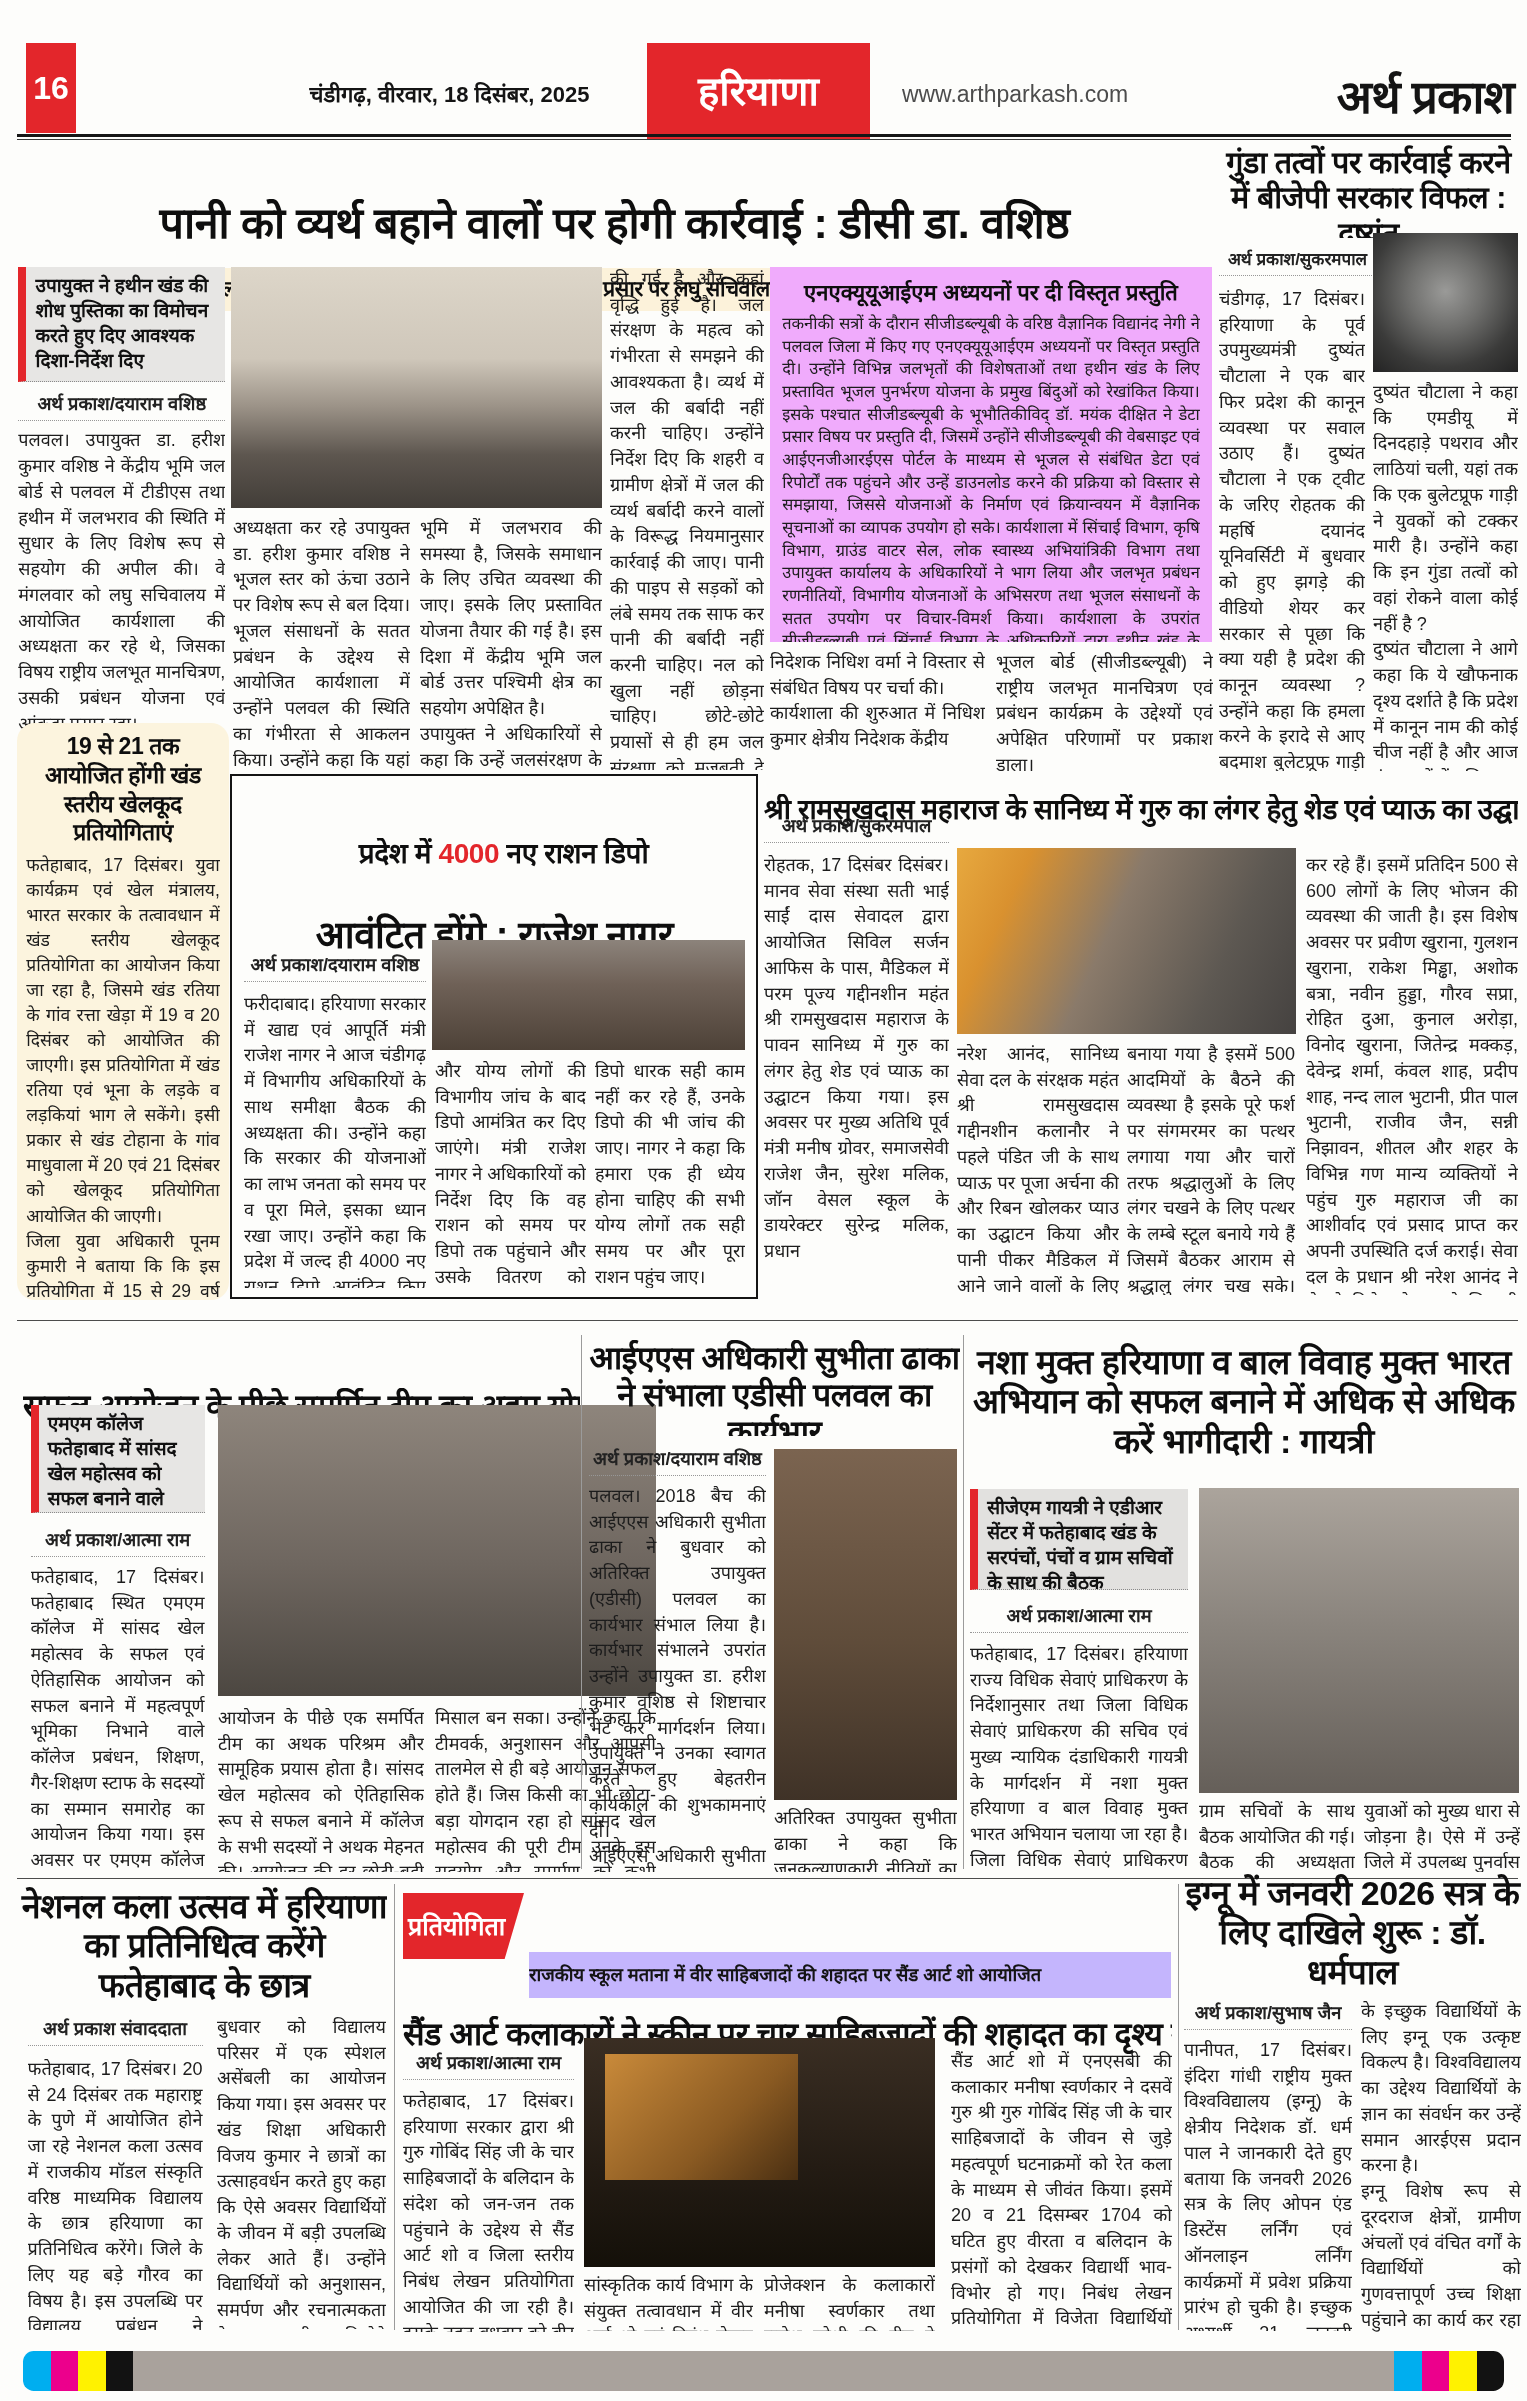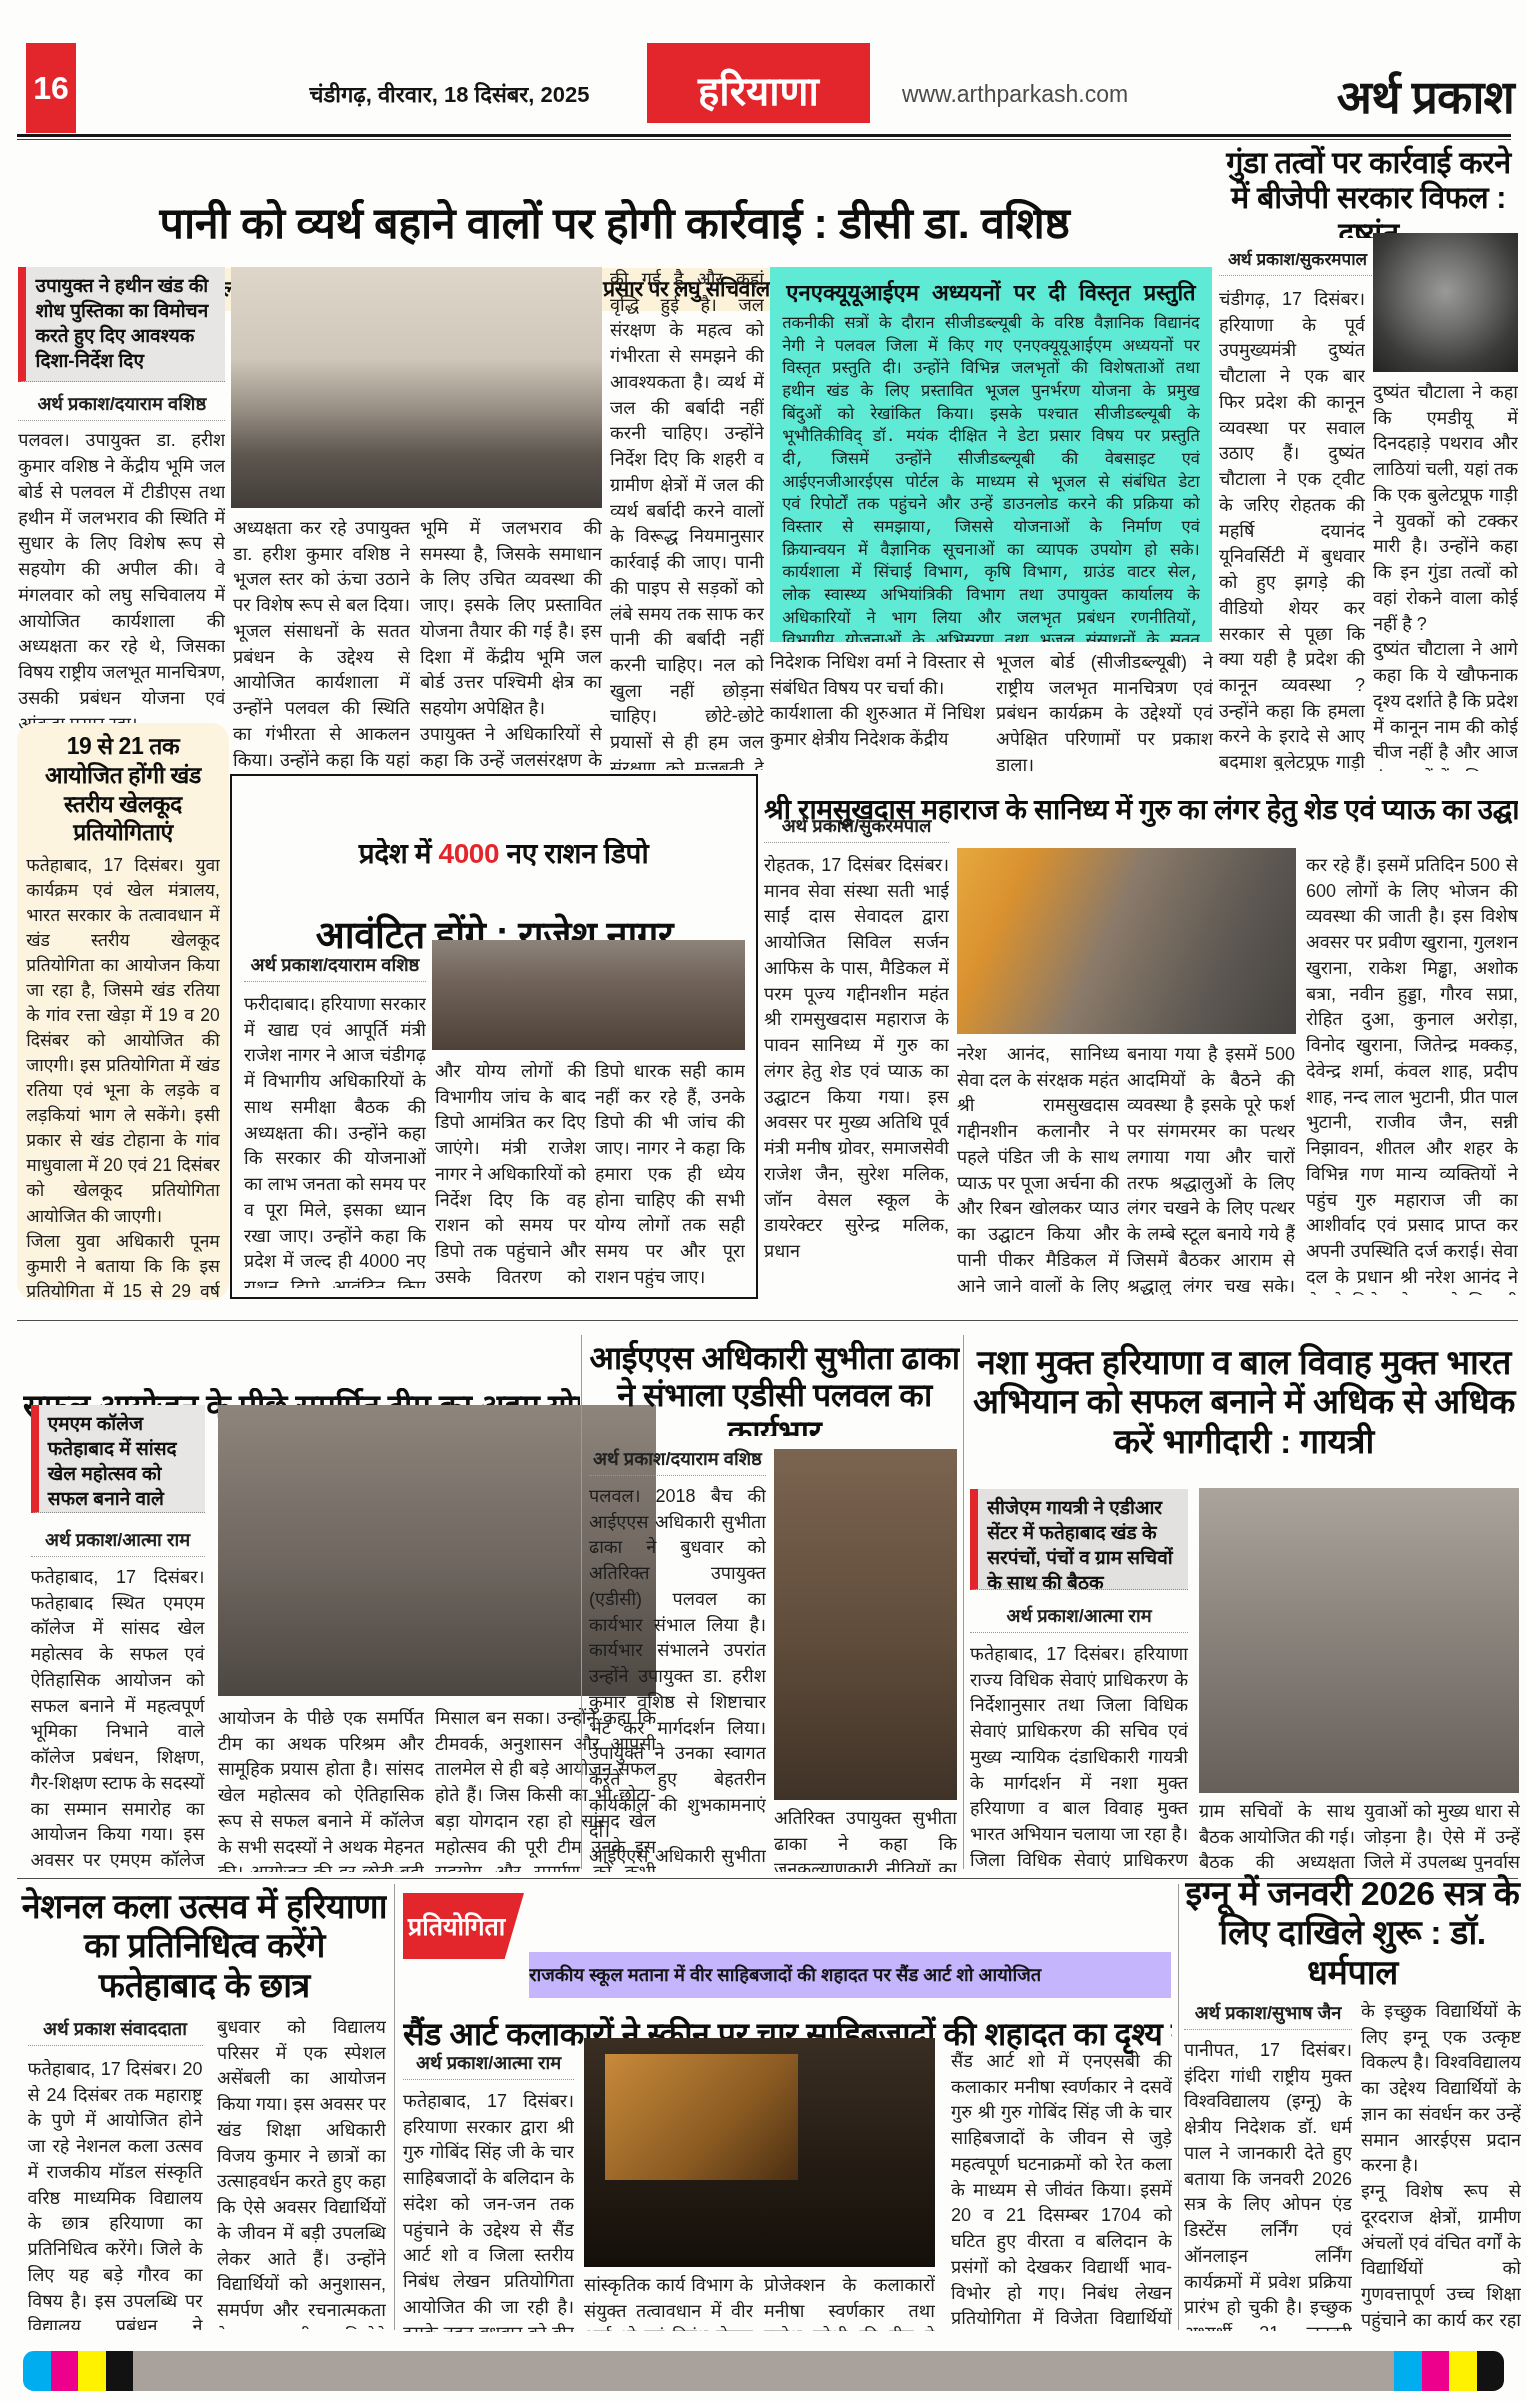--- a/index.html
+++ b/index.html
@@ -6,21 +6,21 @@
   .page{position:relative;width:1527px;height:2401px;background:#fdfdfb;
         font-family:"Liberation Sans","DejaVu Sans",sans-serif;color:#141414;overflow:hidden;margin:0 auto;}
   .abs{position:absolute;box-sizing:border-box;}
   .hl{font-weight:bold;color:#0e0e0e;text-align:center;overflow:hidden;line-height:1.16;letter-spacing:-0.4px;}
   .nowrap{white-space:nowrap;margin-top:48px;}
   .byline{font-weight:bold;font-size:18.3px;text-align:center;border-bottom:1.5px dotted #979797;
           padding-bottom:5.3px;overflow:hidden;white-space:nowrap;color:#222;}
   .bodytxt{font-size:18px;line-height:1.43;text-align:justify;color:#1c1c1c;overflow:hidden;white-space:pre-line;}
   .sidebox{background:#e7e6e4;border-left:8.4px solid #e3262b;padding:6.1px 6.1px 7.6px 9.2px;
            font-weight:bold;font-size:19px;line-height:1.32;border-bottom:1.5px dotted #8a8a8a;color:#111;overflow:hidden;}
-  .graybox{background:#5eead4;padding:7.6px 12.2px;overflow:hidden;font-family:Liberation Mono, monospace;}
+  .graybox{background:#f0abfc;padding:7.6px 12.2px;overflow:hidden;}
   .creambox{background:#fcf4dd;overflow:hidden;}
   .photo{overflow:hidden;}
   .rule-h{border-top:1.5px solid #4c4c4c;}
   .rule-v{border-left:1.5px solid #9b9b9b;}
   .p-hall{background:linear-gradient(180deg,#ddd6c9 0%,#cfc7ba 38%,#9b9287 58%,#5d564f 78%,#423d38 100%);}
   .p-dushyant{background:radial-gradient(circle at 50% 42%,#9a9a98 0%,#6f6f6d 34%,#3b3b3a 70%,#232323 100%);}
   .p-ration{background:linear-gradient(180deg,#8c837b 0%,#6f6157 40%,#4e4238 100%);}
   .p-langar{background:linear-gradient(115deg,#e7a93f 0%,#d9912f 18%,#8a7a6a 45%,#5d5852 75%,#454240 100%);}
   .p-group{background:linear-gradient(180deg,#8e857c 0%,#6e665f 55%,#4c4741 100%);}
   .p-adc{background:linear-gradient(180deg,#7b6450 0%,#5f4c3a 55%,#3f3227 100%),
@@ -36,21 +36,21 @@
   .mark{width:27.5px;height:40px;}
   .grayboxtitle{font-weight:bold;font-size:22px;text-align:center;color:#0e0e0e;padding:1.5px 0 6.1px 0;}
 </style>
 </head>
 <body>
 
 <div class="page">
 
   <div class="abs redbox" style="left:26px;top:43px;width:50px;height:90px;font-size:32px;line-height:90px;">16</div>
   <div class="abs" style="left:259px;top:78px;width:381px;font-size:22px;font-weight:bold;text-align:center;">चंडीगढ़, वीरवार, 18 दिसंबर, 2025</div>
-  <div class="abs redbox" style="left:647px;top:43px;width:223px;height:80px;font-size:40px;line-height:96px;">हरियाणा</div>
+  <div class="abs redbox" style="left:647px;top:43px;width:223px;height:96px;font-size:40px;line-height:96px;">हरियाणा</div>
   <div class="abs" style="left:893px;top:81px;width:244px;font-size:23px;color:#4c4c4c;text-align:center;">www.arthparkash.com</div>
   <div class="abs" style="left:1266px;top:64px;width:248px;font-size:46px;font-weight:bold;text-align:right;letter-spacing:-0.8px;">अर्थ प्रकाश</div>
   <div class="abs" style="left:17px;top:134px;width:1494px;height:6.1px;border-top:3.1px solid #161616;border-bottom:1.5px solid #3a3a3a;"></div>
 
   <div class="abs hl nowrap" style="left:17px;top:151px;width:1195px;height:66px;font-size:43px;">पानी को व्यर्थ बहाने वालों पर होगी कार्रवाई : डीसी ड‍ा. वशिष्ठ</div>
   <div class="abs creambox hl nowrap" style="left:34px;top:220px;width:1066px;height:43px;font-size:21.4px;line-height:43px;background:#fcf2da;">राष्ट्रीय जलभूत मानचित्रण, उसकी प्रबंधन योजना एवं आंकड़ा प्रसार पर लघु सचिवालय में कार्यशाला का आयोजन</div>
 
   <div class="abs" style="left:18.3px;top:267px;width:207px;height:480px;overflow:hidden;">
     <div class="sidebox">उपायुक्त ने हथीन खंड की शोध पुस्तिका का विमोचन करते हुए दिए आवश्यक दिशा-निर्देश दिए</div>
     <div class="byline" style="margin-top:7.6px;">अर्थ प्रकाश/दयाराम वशिष्ठ</div>

